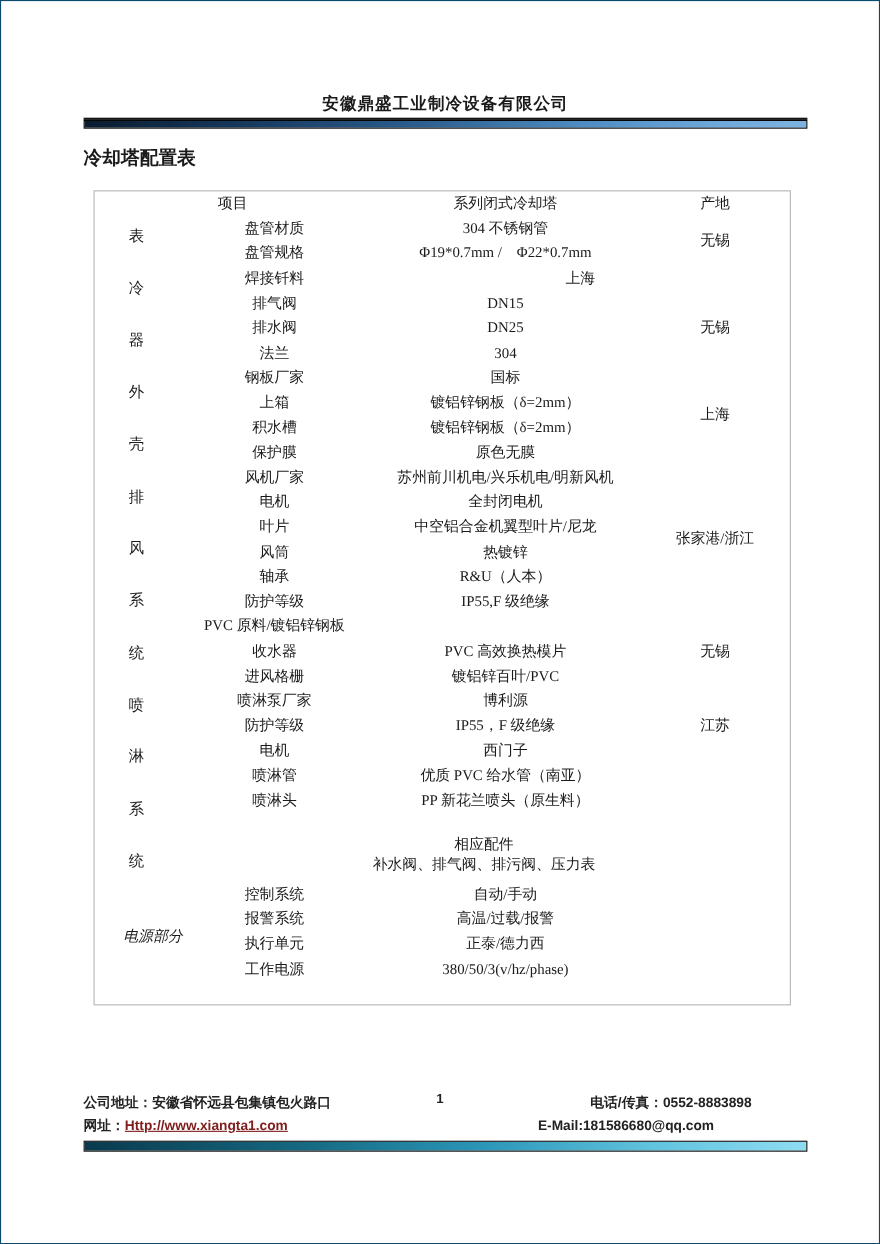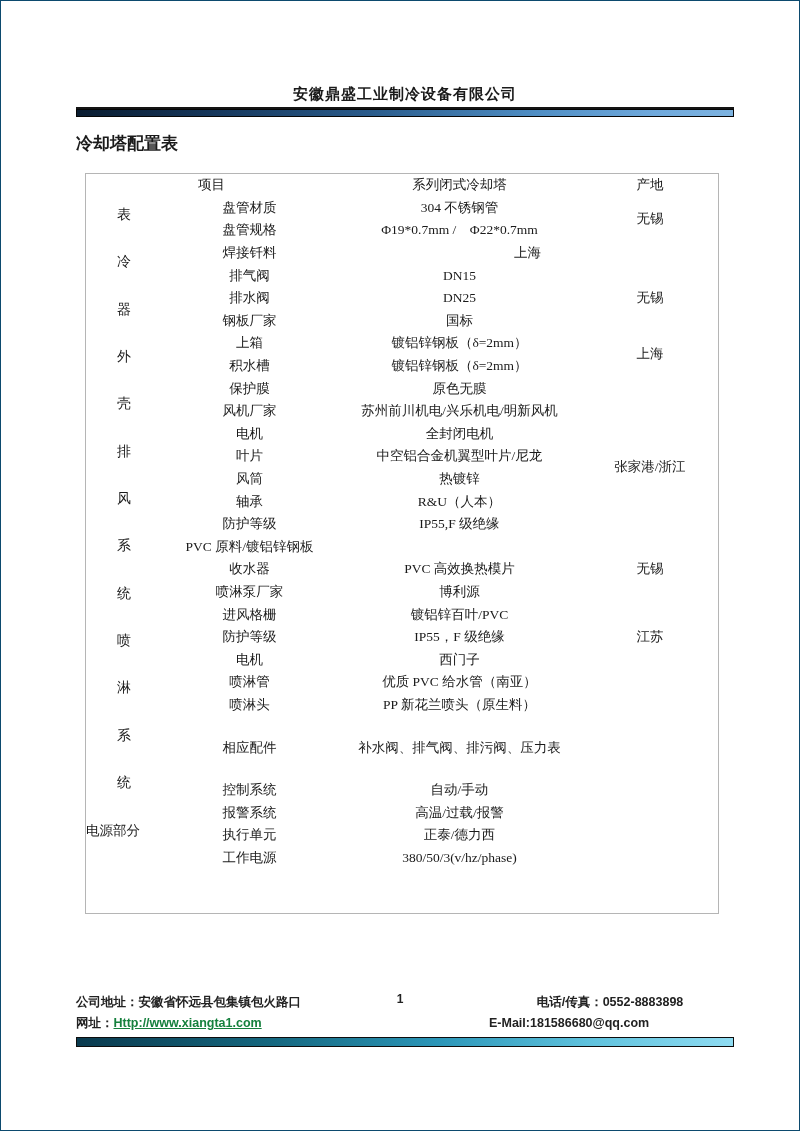--- a/index.html
+++ b/index.html
@@ -38,43 +38,43 @@
     font-size: 13.5px;
   }
   .side-col {
     position: absolute; left: 0; top: 32px;
     width: 76px; height: 586px;
     display: flex; flex-direction: column;
     justify-content: space-between; align-items: center;
     font-size: 14px;
   }
   .power-label {
-    position: absolute; left: 0; top: 648px;
-    width: 80px; text-align: left;
+    position: absolute; left: 0; top: 668px;
+    width: 80px; text-align: right; font-style: italic;
   }
   .rows { position: absolute; left: 0; top: 0; right: 0; display: flex; flex-direction: column; }
   .trow { flex: 0 0 auto; height: 22.6px; display: flex; align-items: center; padding-left: 76px; }
   .c-item { width: 175px; text-align: center; white-space: nowrap; }
   .c-value { width: 245px; text-align: center; white-space: nowrap; }
   .c-place { flex: 1; text-align: center; position: relative; white-space: nowrap; }
   .place-half { top: 11px; }
   .gap-before { margin-top: 20px; }
-  .gap-after { margin-bottom: 20px; }
+  .gap-after { margin-bottom: 20px; flex-direction: column; }
   .trow-header .c-item { margin-left: -76px; width: 251px; }
   .footer {
     position: absolute; left: 0; right: 0; top: 991px; height: 45px;
     font-family: "Liberation Sans", sans-serif;
     font-size: 12.5px; font-weight: bold; color: #222;
   }
   .footer-left { position: absolute; left: 75px; top: 0; line-height: 21px; }
   .page-num { position: absolute; left: 0; right: 0; top: 0; text-align: center; font-size: 12px; }
   .footer-right { position: absolute; left: 488px; width: 242px; top: 0; line-height: 21px; }
   .footer-right .phone-line { text-align: center; }
   .footer-right .email-line { text-align: left; }
-  .site-link { color: #15803d; text-decoration: underline; cursor: pointer; }
+  .site-link { color: #7f1d1d; text-decoration: underline; cursor: pointer; }
   .bottom-bar {
     position: absolute; top: 1036px; left: 75px; right: 65px; height: 10px;
     border: 1px solid #0d0d0d;
     background: linear-gradient(to right, #0a3a4e 0%, #156880 30%, #2b96b8 55%, #5fc2dd 78%, #8fdcf2 100%);
   }
 </style>
 </head>
 <body>
 
 <div class="page">
@@ -127,20 +127,25 @@
           <div class="c-item">排气阀</div>
           <div class="c-value">DN15</div>
           <div class="c-place"></div>
         </div>
         <div class="trow">
           <div class="c-item">排水阀</div>
           <div class="c-value">DN25</div>
           <div class="c-place">无锡</div>
         </div>
         <div class="trow">
+          <div class="c-item">法兰</div>
+          <div class="c-value">304</div>
+          <div class="c-place"></div>
+        </div>
+        <div class="trow">
           <div class="c-item">钢板厂家</div>
           <div class="c-value">国标</div>
           <div class="c-place"></div>
         </div>
         <div class="trow">
           <div class="c-item">上箱</div>
           <div class="c-value">镀铝锌钢板（δ=2mm）</div>
           <div class="c-place place-half">上海</div>
         </div>
         <div class="trow">
@@ -186,27 +191,27 @@
         <div class="trow">
           <div class="c-item">PVC 原料/镀铝锌钢板</div>
           <div class="c-place"></div>
         </div>
         <div class="trow">
           <div class="c-item">收水器</div>
           <div class="c-value">PVC 高效换热模片</div>
           <div class="c-place">无锡</div>
         </div>
         <div class="trow">
+          <div class="c-item">进风格栅</div>
+          <div class="c-value">镀铝锌百叶/PVC</div>
+          <div class="c-place"></div>
+        </div>
+        <div class="trow">
           <div class="c-item">喷淋泵厂家</div>
           <div class="c-value">博利源</div>
-          <div class="c-place"></div>
-        </div>
-        <div class="trow">
-          <div class="c-item">进风格栅</div>
-          <div class="c-value">镀铝锌百叶/PVC</div>
           <div class="c-place"></div>
         </div>
         <div class="trow">
           <div class="c-item">防护等级</div>
           <div class="c-value">IP55，F 级绝缘</div>
           <div class="c-place">江苏</div>
         </div>
         <div class="trow">
           <div class="c-item">电机</div>
           <div class="c-value">西门子</div>

